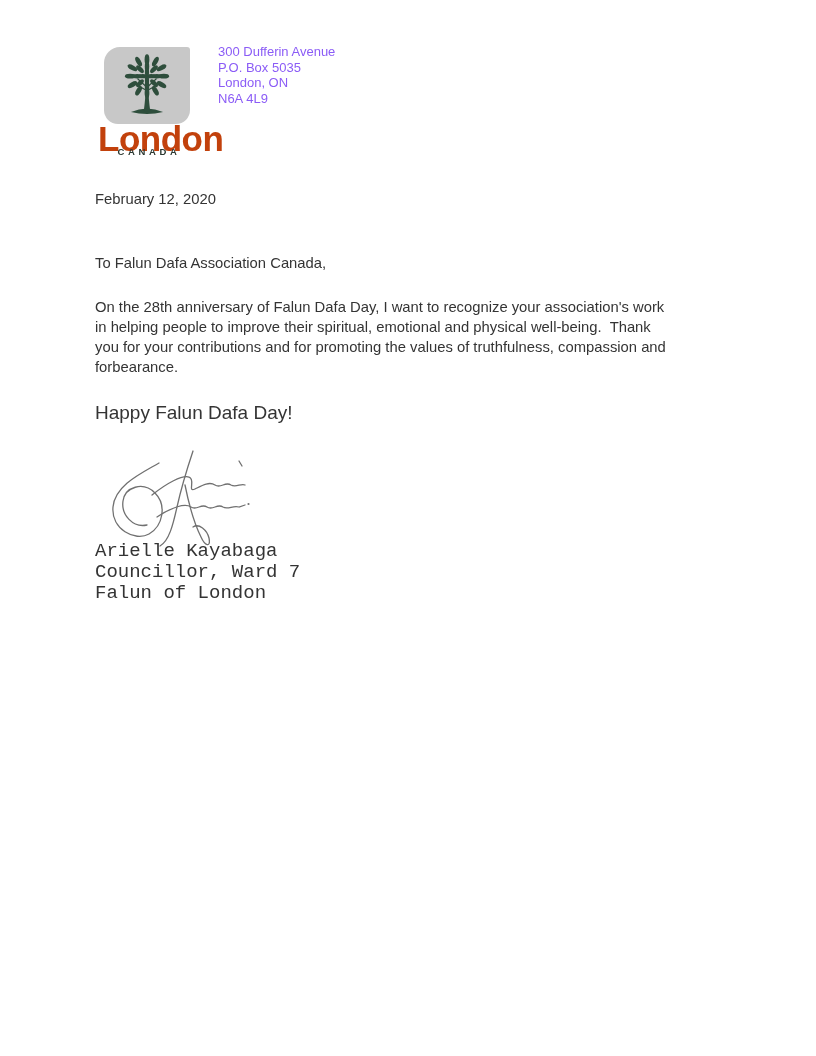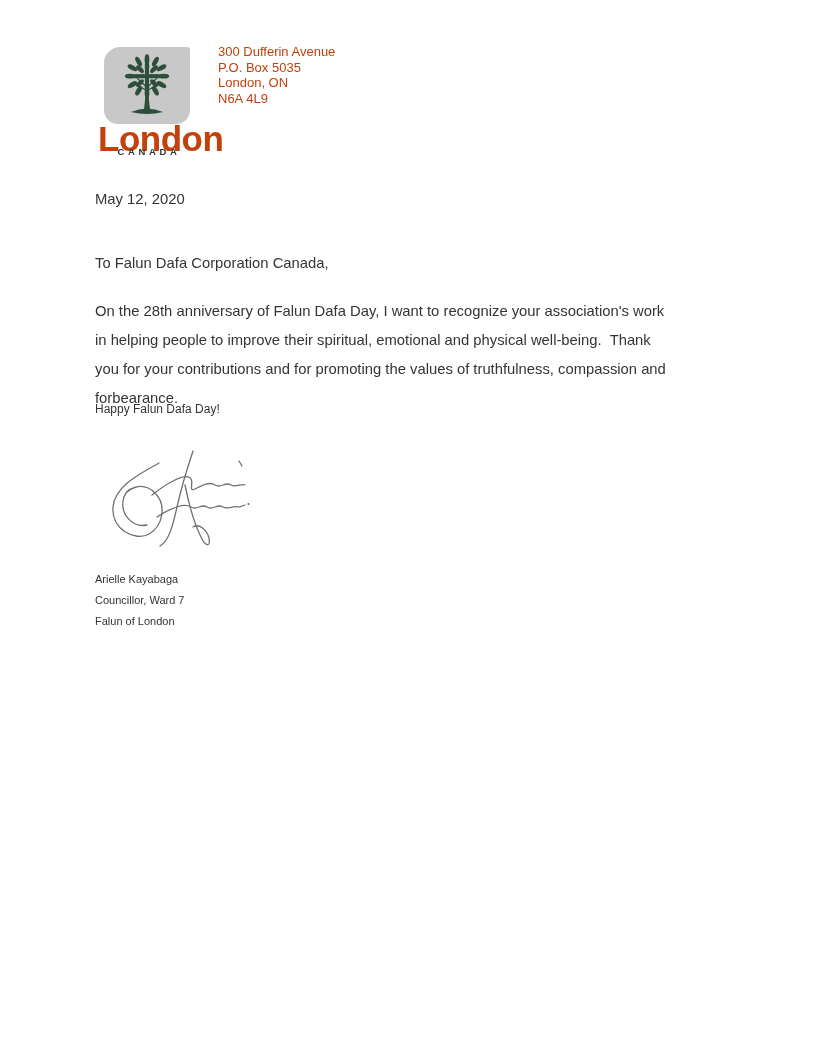--- a/index.html
+++ b/index.html
@@ -45,40 +45,41 @@
     letter-spacing: 3.6px;
     color: #2b3831;
   }
   .letterhead-address {
     position: absolute;
     left: 218px; top: 44px;
     font-style: normal;
     font-size: 13px;
     line-height: 15.5px;
     white-space: pre-wrap;
-    color: #c2410c;
+    color: #8b5cf6;
   }
   
   .letter-date   { position: absolute; left: 95px; top: 191px; font-size: 14.8px; }
   .salutation    { position: absolute; left: 95px; top: 255px; font-size: 14.8px; }
   .letter-body   {
     position: absolute;
     left: 95px; top: 297px;
     width: 660px;
     font-size: 14.8px;
-    line-height: 29px;
+    line-height: 20px;
     white-space: pre-wrap;
   }
-  .closing       { position: absolute; left: 95px; top: 402px; font-size: 12px; }
+  .closing       { position: absolute; left: 95px; top: 402px; font-size: 19px; }
   .signature     { position: absolute; left: 97px; top: 445px; }
   .signature-block {
     position: absolute;
-    left: 95px; top: 569px;
-    font-size: 11px;
+    left: 95px; top: 541px;
+    font-size: 19px;
     line-height: 21px;
+    font-family: Liberation Mono, monospace;
   }
   
   .letter-footer {
     position: absolute;
     left: 60px; top: 946px;
     font-size: 12.3px;
     line-height: 15.7px;
     white-space: pre-wrap;
     color: #2e2e2e;
   }
@@ -138,22 +139,22 @@
     </div>
     <div class="logo-wordmark">London</div>
     <div class="logo-country">CANADA</div>
   </div>
 
   <address class="letterhead-address">300 Dufferin Avenue
 P.O. Box 5035
 London, ON
 N6A 4L9</address>
 
-  <div class="letter-date">May 12, 2020</div>
-  <div class="salutation">To Falun Dafa Corporation Canada,</div>
+  <div class="letter-date">February 12, 2020</div>
+  <div class="salutation">To Falun Dafa Association Canada,</div>
   <div class="letter-body">On the 28th anniversary of Falun Dafa Day, I want to recognize your association's work
 in helping people to improve their spiritual, emotional and physical well-being.  Thank
 you for your contributions and for promoting the values of truthfulness, compassion and
 forbearance.</div>
   <div class="closing">Happy Falun Dafa Day!</div>
 
   <div class="signature">
     <svg width="165" height="108" viewBox="0 0 165 108" aria-hidden="true">
       <g fill="none" stroke="#707070" stroke-width="1.3" stroke-linecap="round">
         <path d="M62,18 C45,28 18,40 16,62 C14,84 38,97 52,89 C66,81 70,60 58,48 C46,36 28,42 26,56 C24,70 36,83 50,80"></path>

